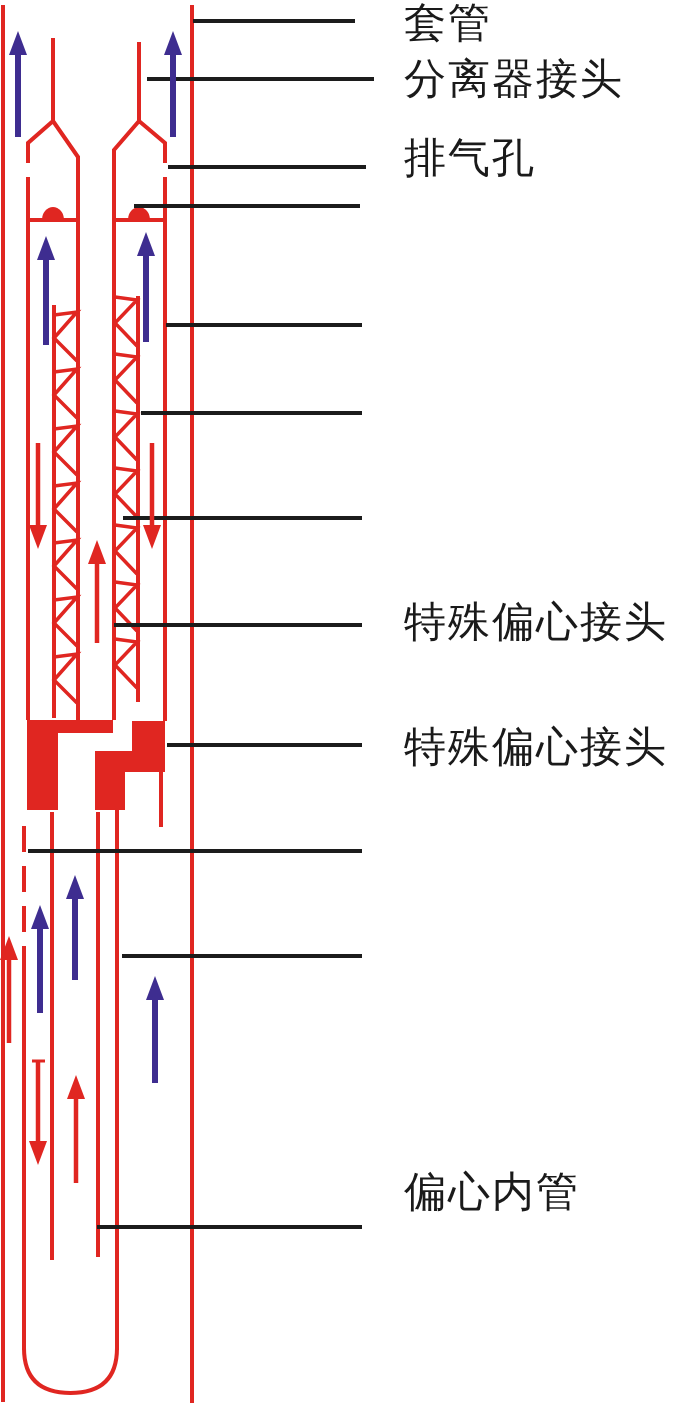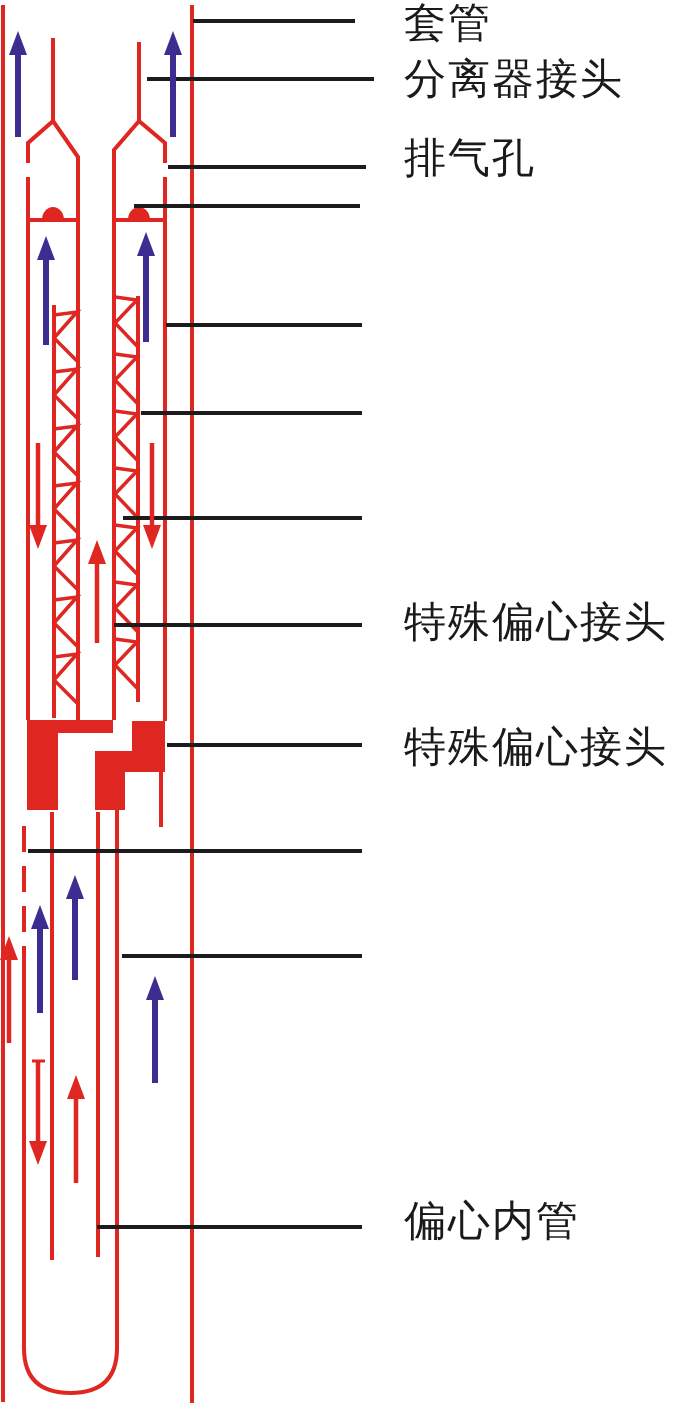--- a/index.html
+++ b/index.html
@@ -135,14 +135,14 @@
           <line x1="32" x2="45" y1="1061" y2="1061" stroke="#e02621" stroke-width="3"></line>
         </g>
       </g>
   </svg>
 
   <div class="lbl" style="top:1px">套管</div>
   <div class="lbl" style="top:57px">分离器接头</div>
   <div class="lbl" style="top:136px">排气孔</div>
   <div class="lbl" style="top:600px">特殊偏心接头</div>
   <div class="lbl" style="top:725px">特殊偏心接头</div>
-  <div class="lbl" style="top:1199px">偏心内管</div>
+  <div class="lbl" style="top:1170px">偏心内管</div>
 </div>
 
 </body></html>

